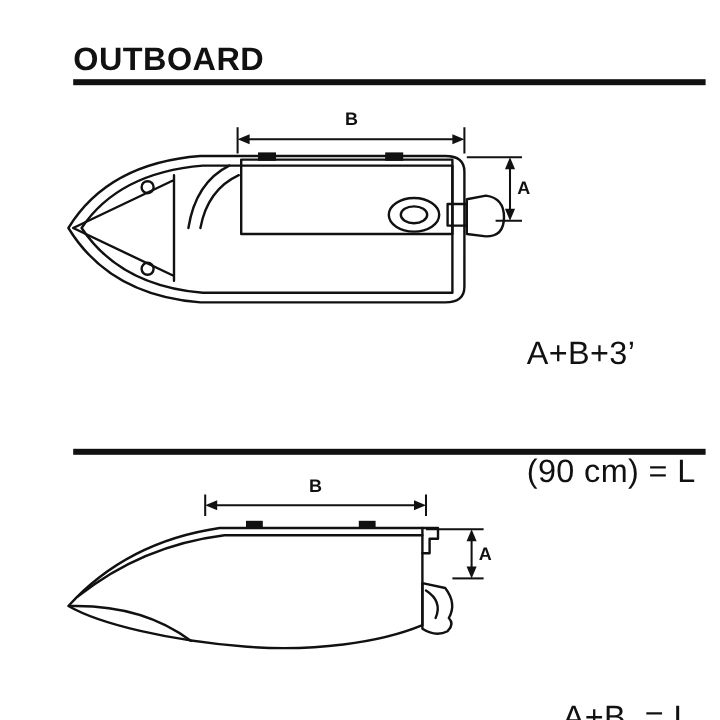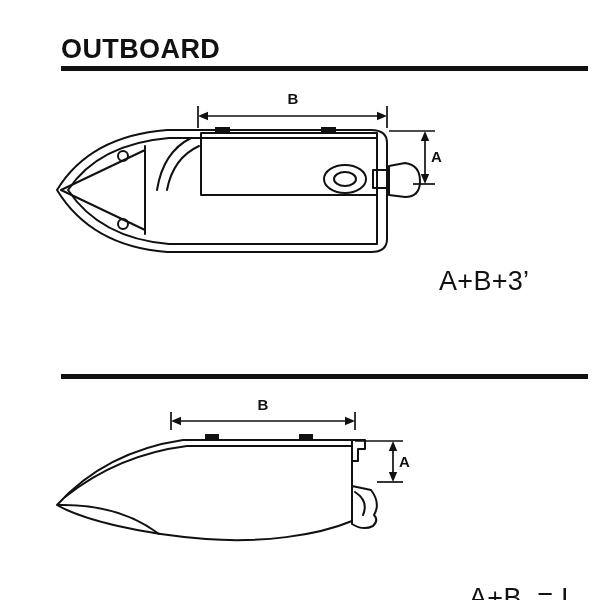--- a/index.html
+++ b/index.html
@@ -53,22 +53,23 @@
     <g>
       <line class="dim" x1="368" y1="131" x2="414" y2="131"></line>
       <line class="dim" x1="392" y1="184" x2="414" y2="184"></line>
       <line class="dim" x1="404" y1="140" x2="404" y2="175"></line>
       <polygon class="dim-fill" points="404,131 399.8,141 408.2,141"></polygon>
       <polygon class="dim-fill" points="404,184 399.8,174 408.2,174"></polygon>
       <text class="dim-text" x="410" y="162">A</text>
     </g>
   </svg>
 
-  <div class="formula" style="left:418px; top:199px">
+  <div class="formula" style="left:418px; top:212px">
     <div>A+B+3’</div>
+    <div>(90 cm) = L</div>
   </div>
 
   <div class="rule" style="top:374px"></div>
 
   <svg class="diagram" style="top:390px; height:185px" width="600" height="185" viewBox="0 390 600 185">
 
     <g>
       <path class="ink" d="M36 505 C66 472 108 448 162 440 L331 440 L331 521 C295 536 240 543 185 539 C120 534 62 520 36 505 Z"></path>
       <path class="ink" d="M44 497 C78 470 118 452 166 446 L331 446"></path>
       <path class="ink" d="M38 505 C88 504 118 519 138 534"></path>

